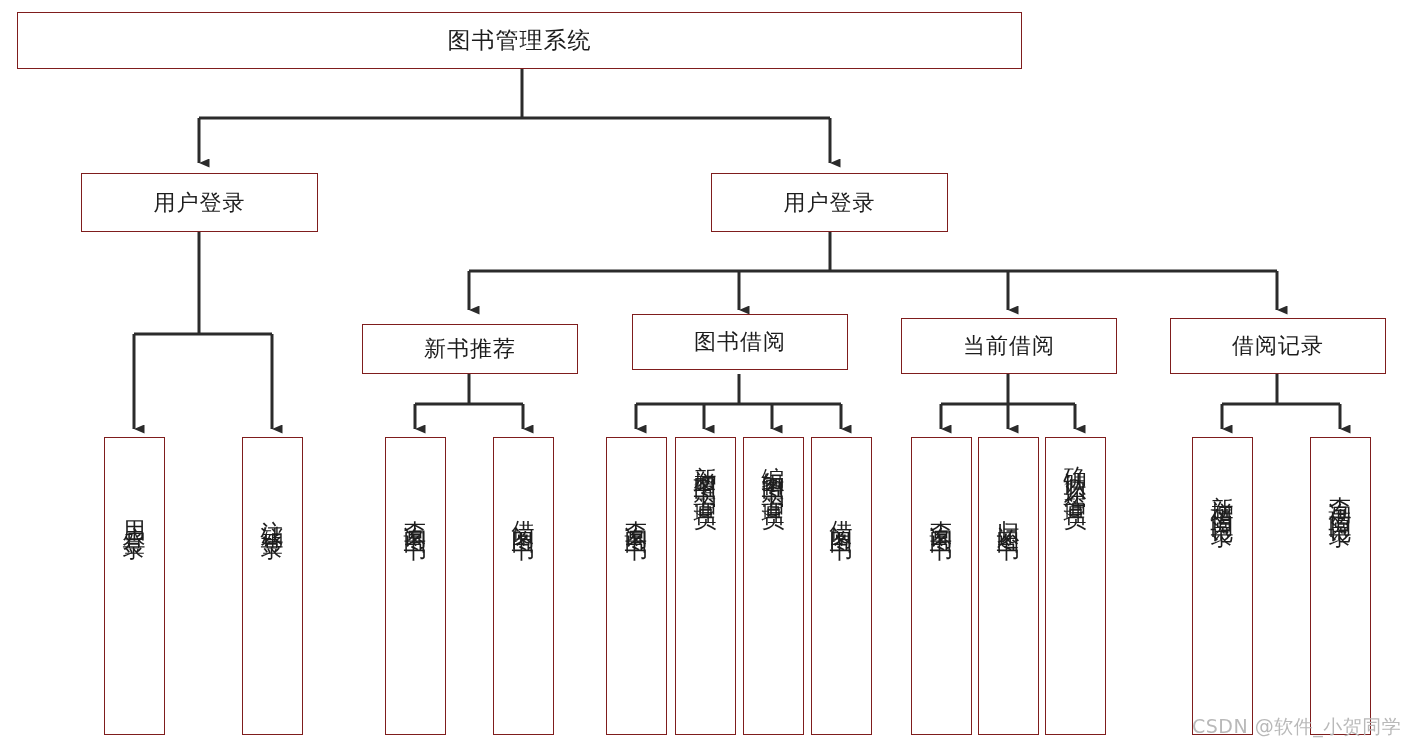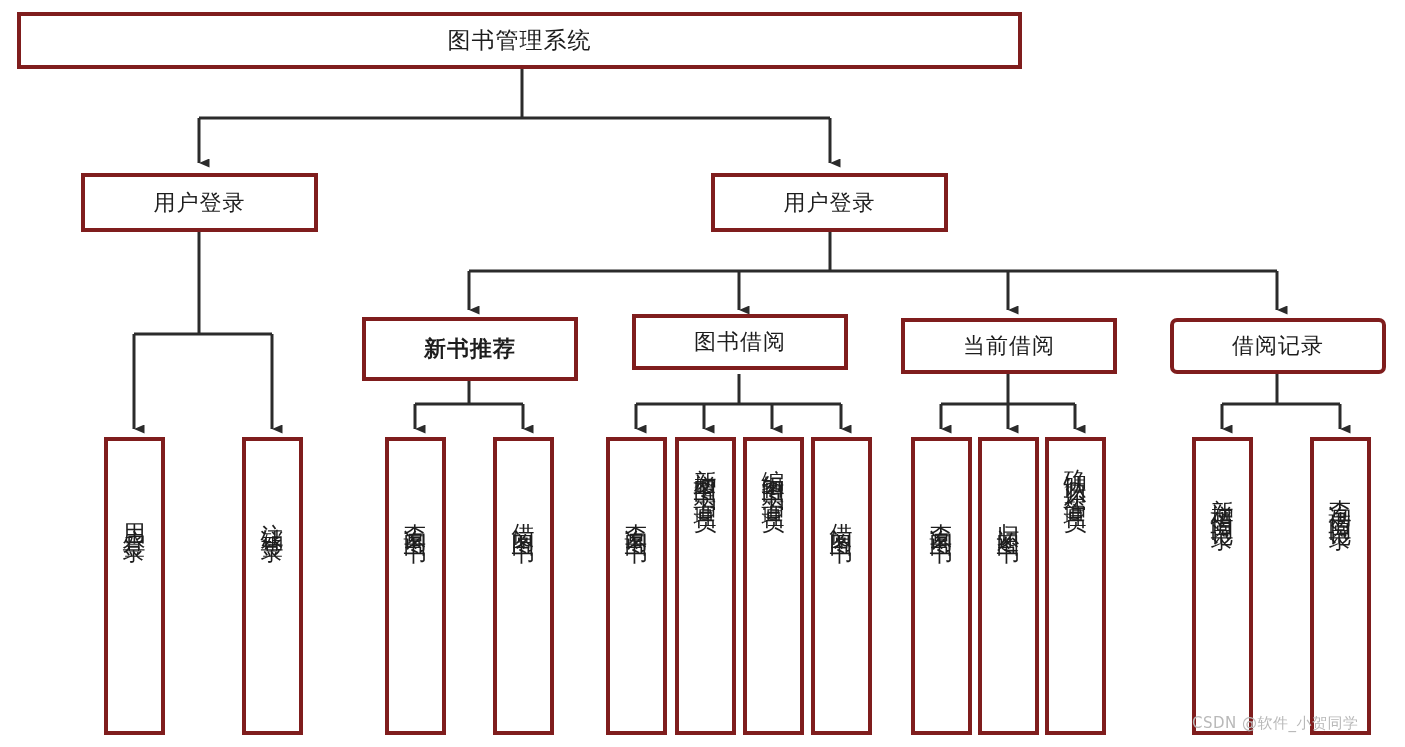--- a/index.html
+++ b/index.html
@@ -22,21 +22,21 @@
     left: 0;
     top: 0;
     width: 1405px;
     height: 747px;
     pointer-events: none;
   }
   .node {
     position: absolute;
     box-sizing: border-box;
     background: #ffffff;
-    border: 4px solid #7f1d1d;
+    border: 1px solid #7f1d1d;
     display: flex;
     align-items: center;
     justify-content: center;
     color: #1d1d1d;
     line-height: 1.18;
   }
   .node.horiz {
     font-size: 22px;
     letter-spacing: 1px;
   }
@@ -61,21 +61,21 @@
     margin-top: 58px;
   }
   .vtext.mid {
     margin-top: 34px;
   }
   .vtext.tall {
     margin-top: 4px;
   }
   .watermark {
     position: absolute;
-    font-size: 15px;
+    font-size: 19px;
     color: #b9b9b9;
     white-space: nowrap;
     letter-spacing: 0.5px;
   }
 </style>
 </head>
 <body>
 
 <div id="canvas">
 
@@ -134,30 +134,30 @@
     <span>图书管理系统</span>
   </div>
 
   <div class="node horiz" style="left:81px; top:173px; width:237px; height:59px;">
     <span>用户登录</span>
   </div>
   <div class="node horiz" style="left:711px; top:173px; width:237px; height:59px;">
     <span>用户登录</span>
   </div>
 
-  <div class="node horiz" style="left:362px; top:317px; width:216px; height:64px;font-weight:bold;">
+  <div class="node horiz" style="left:362px; top:324px; width:216px; height:50px;">
     <span>新书推荐</span>
   </div>
   <div class="node horiz" style="left:632px; top:314px; width:216px; height:56px;">
     <span>图书借阅</span>
   </div>
   <div class="node horiz" style="left:901px; top:318px; width:216px; height:56px;">
     <span>当前借阅</span>
   </div>
-  <div class="node horiz" style="left:1170px; top:318px; width:216px; height:56px;border-radius:7px;">
+  <div class="node horiz" style="left:1170px; top:318px; width:216px; height:56px;">
     <span>借阅记录</span>
   </div>
 
   <div class="node leaf" style="left:104px; top:437px; width:61px; height:298px;">
     <span class="vtext short">用户登录</span>
   </div>
   <div class="node leaf" style="left:242px; top:437px; width:61px; height:298px;">
     <span class="vtext short">注销登录</span>
   </div>
 

